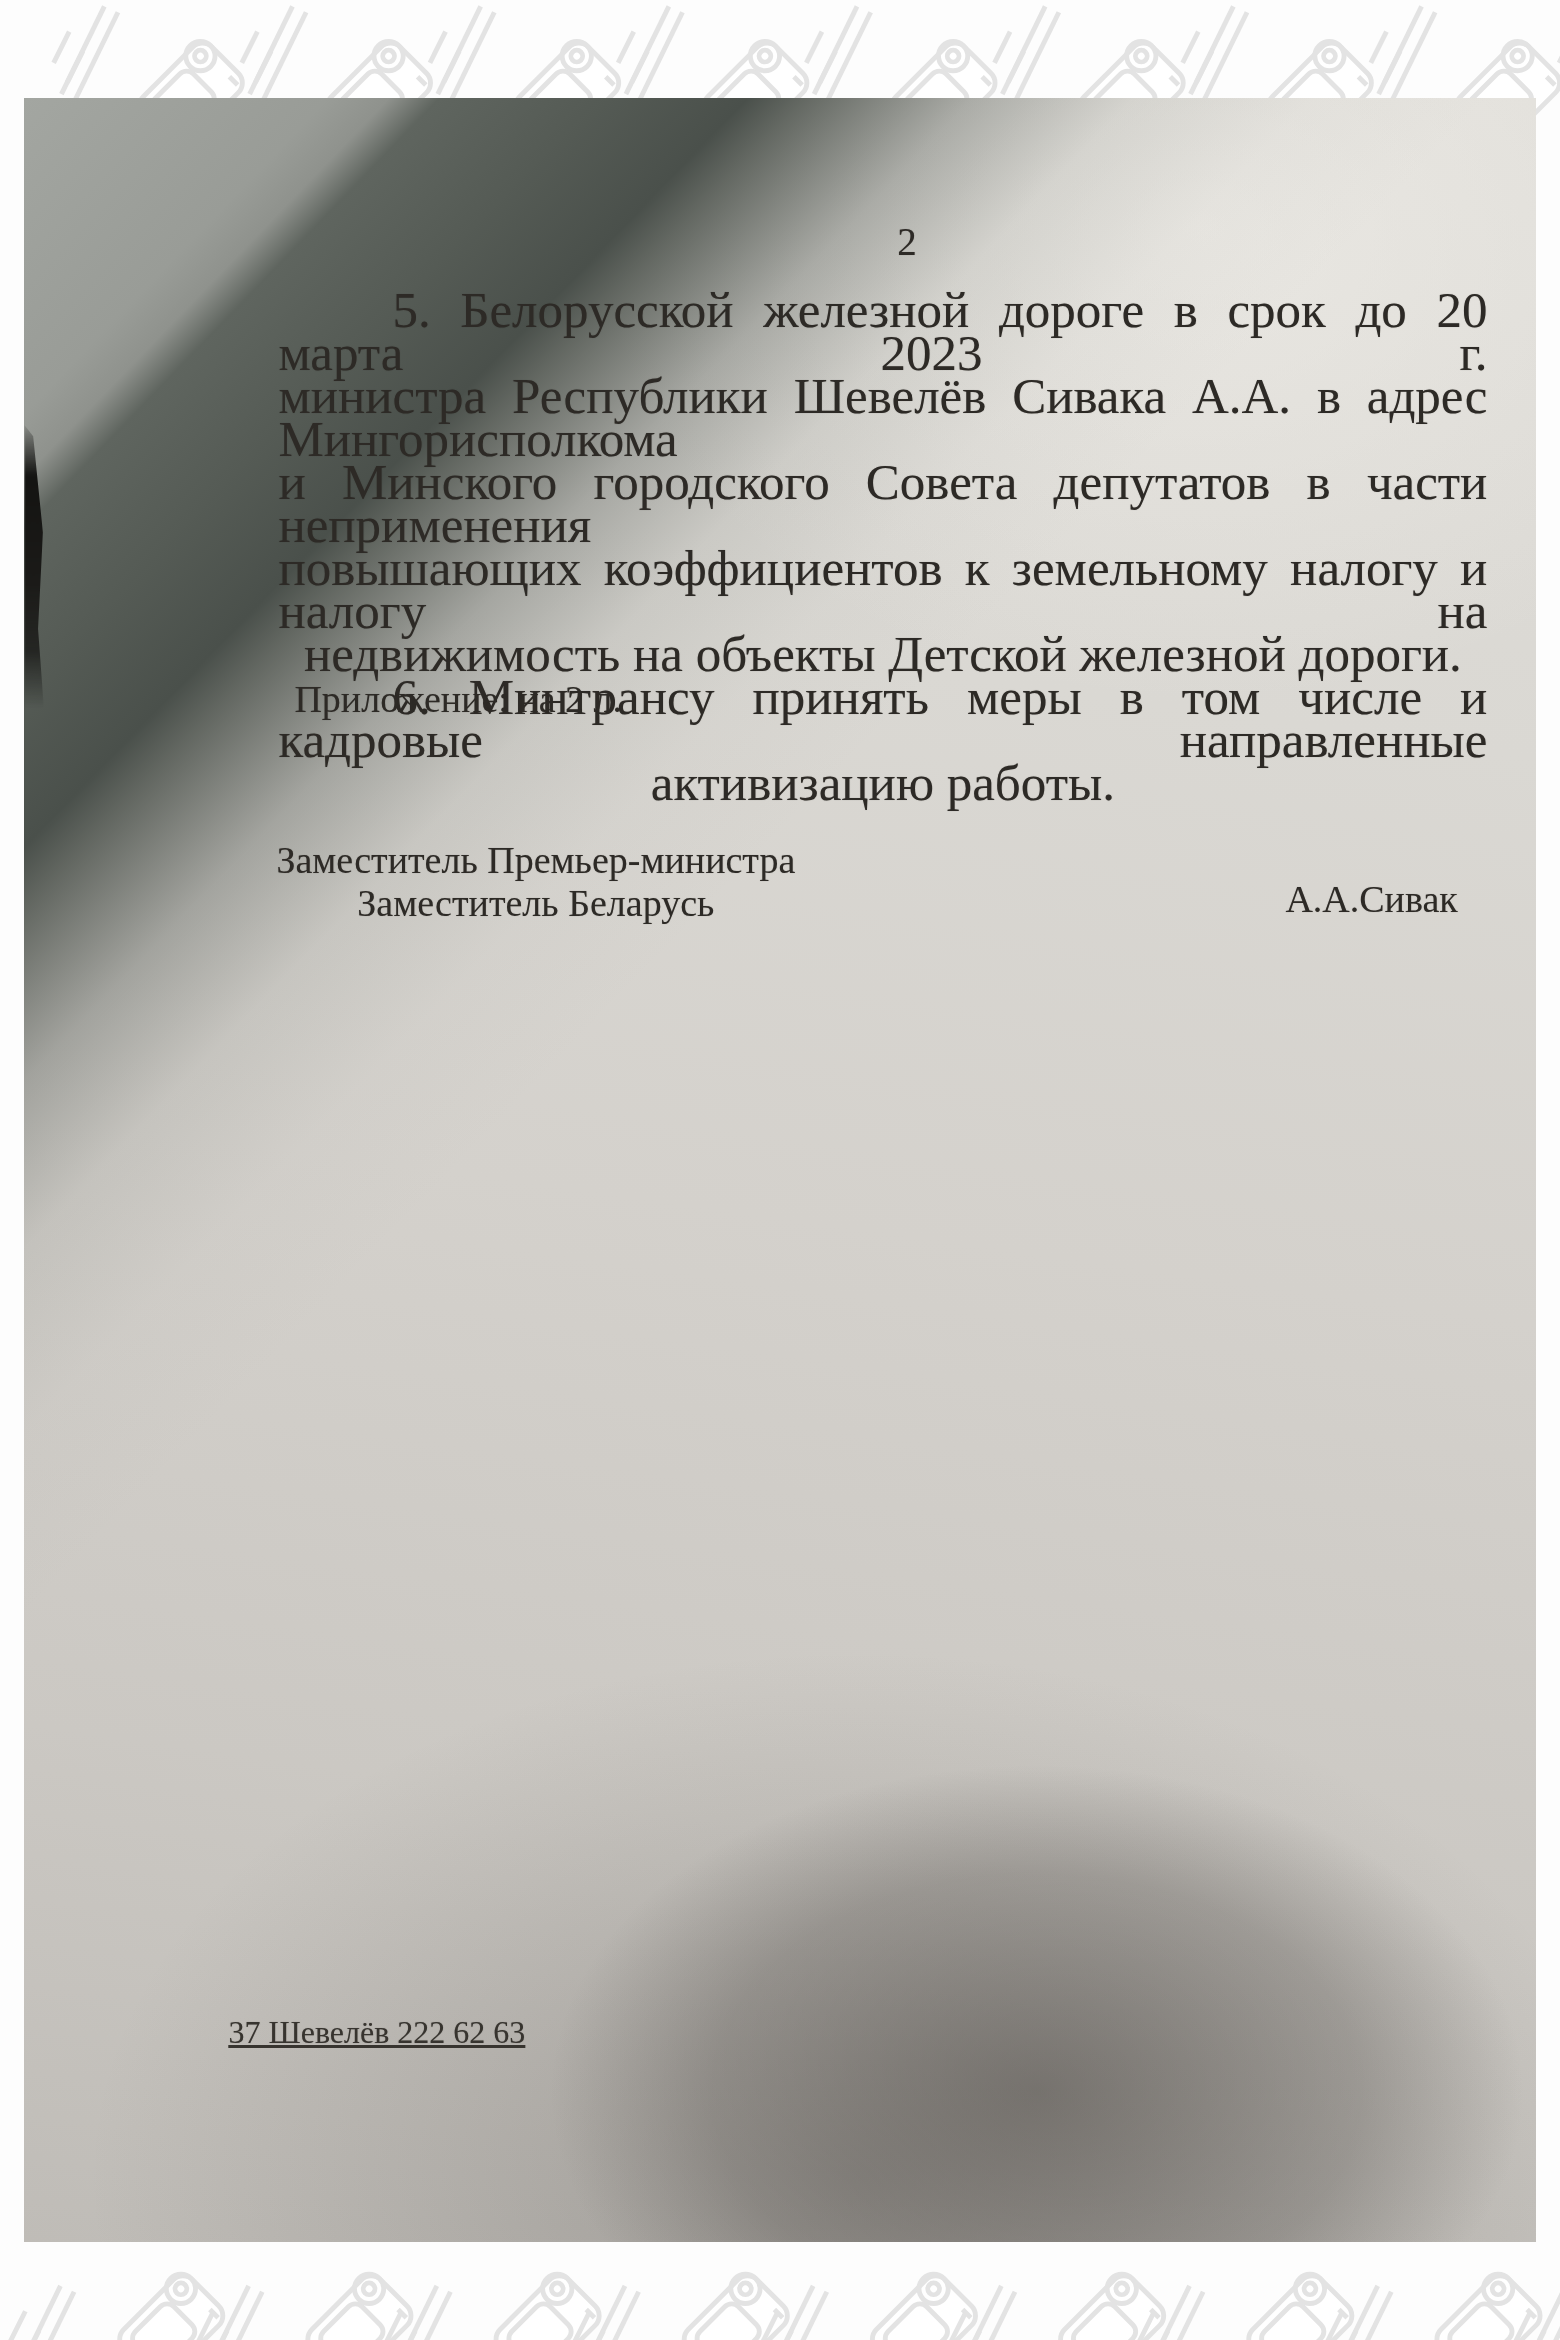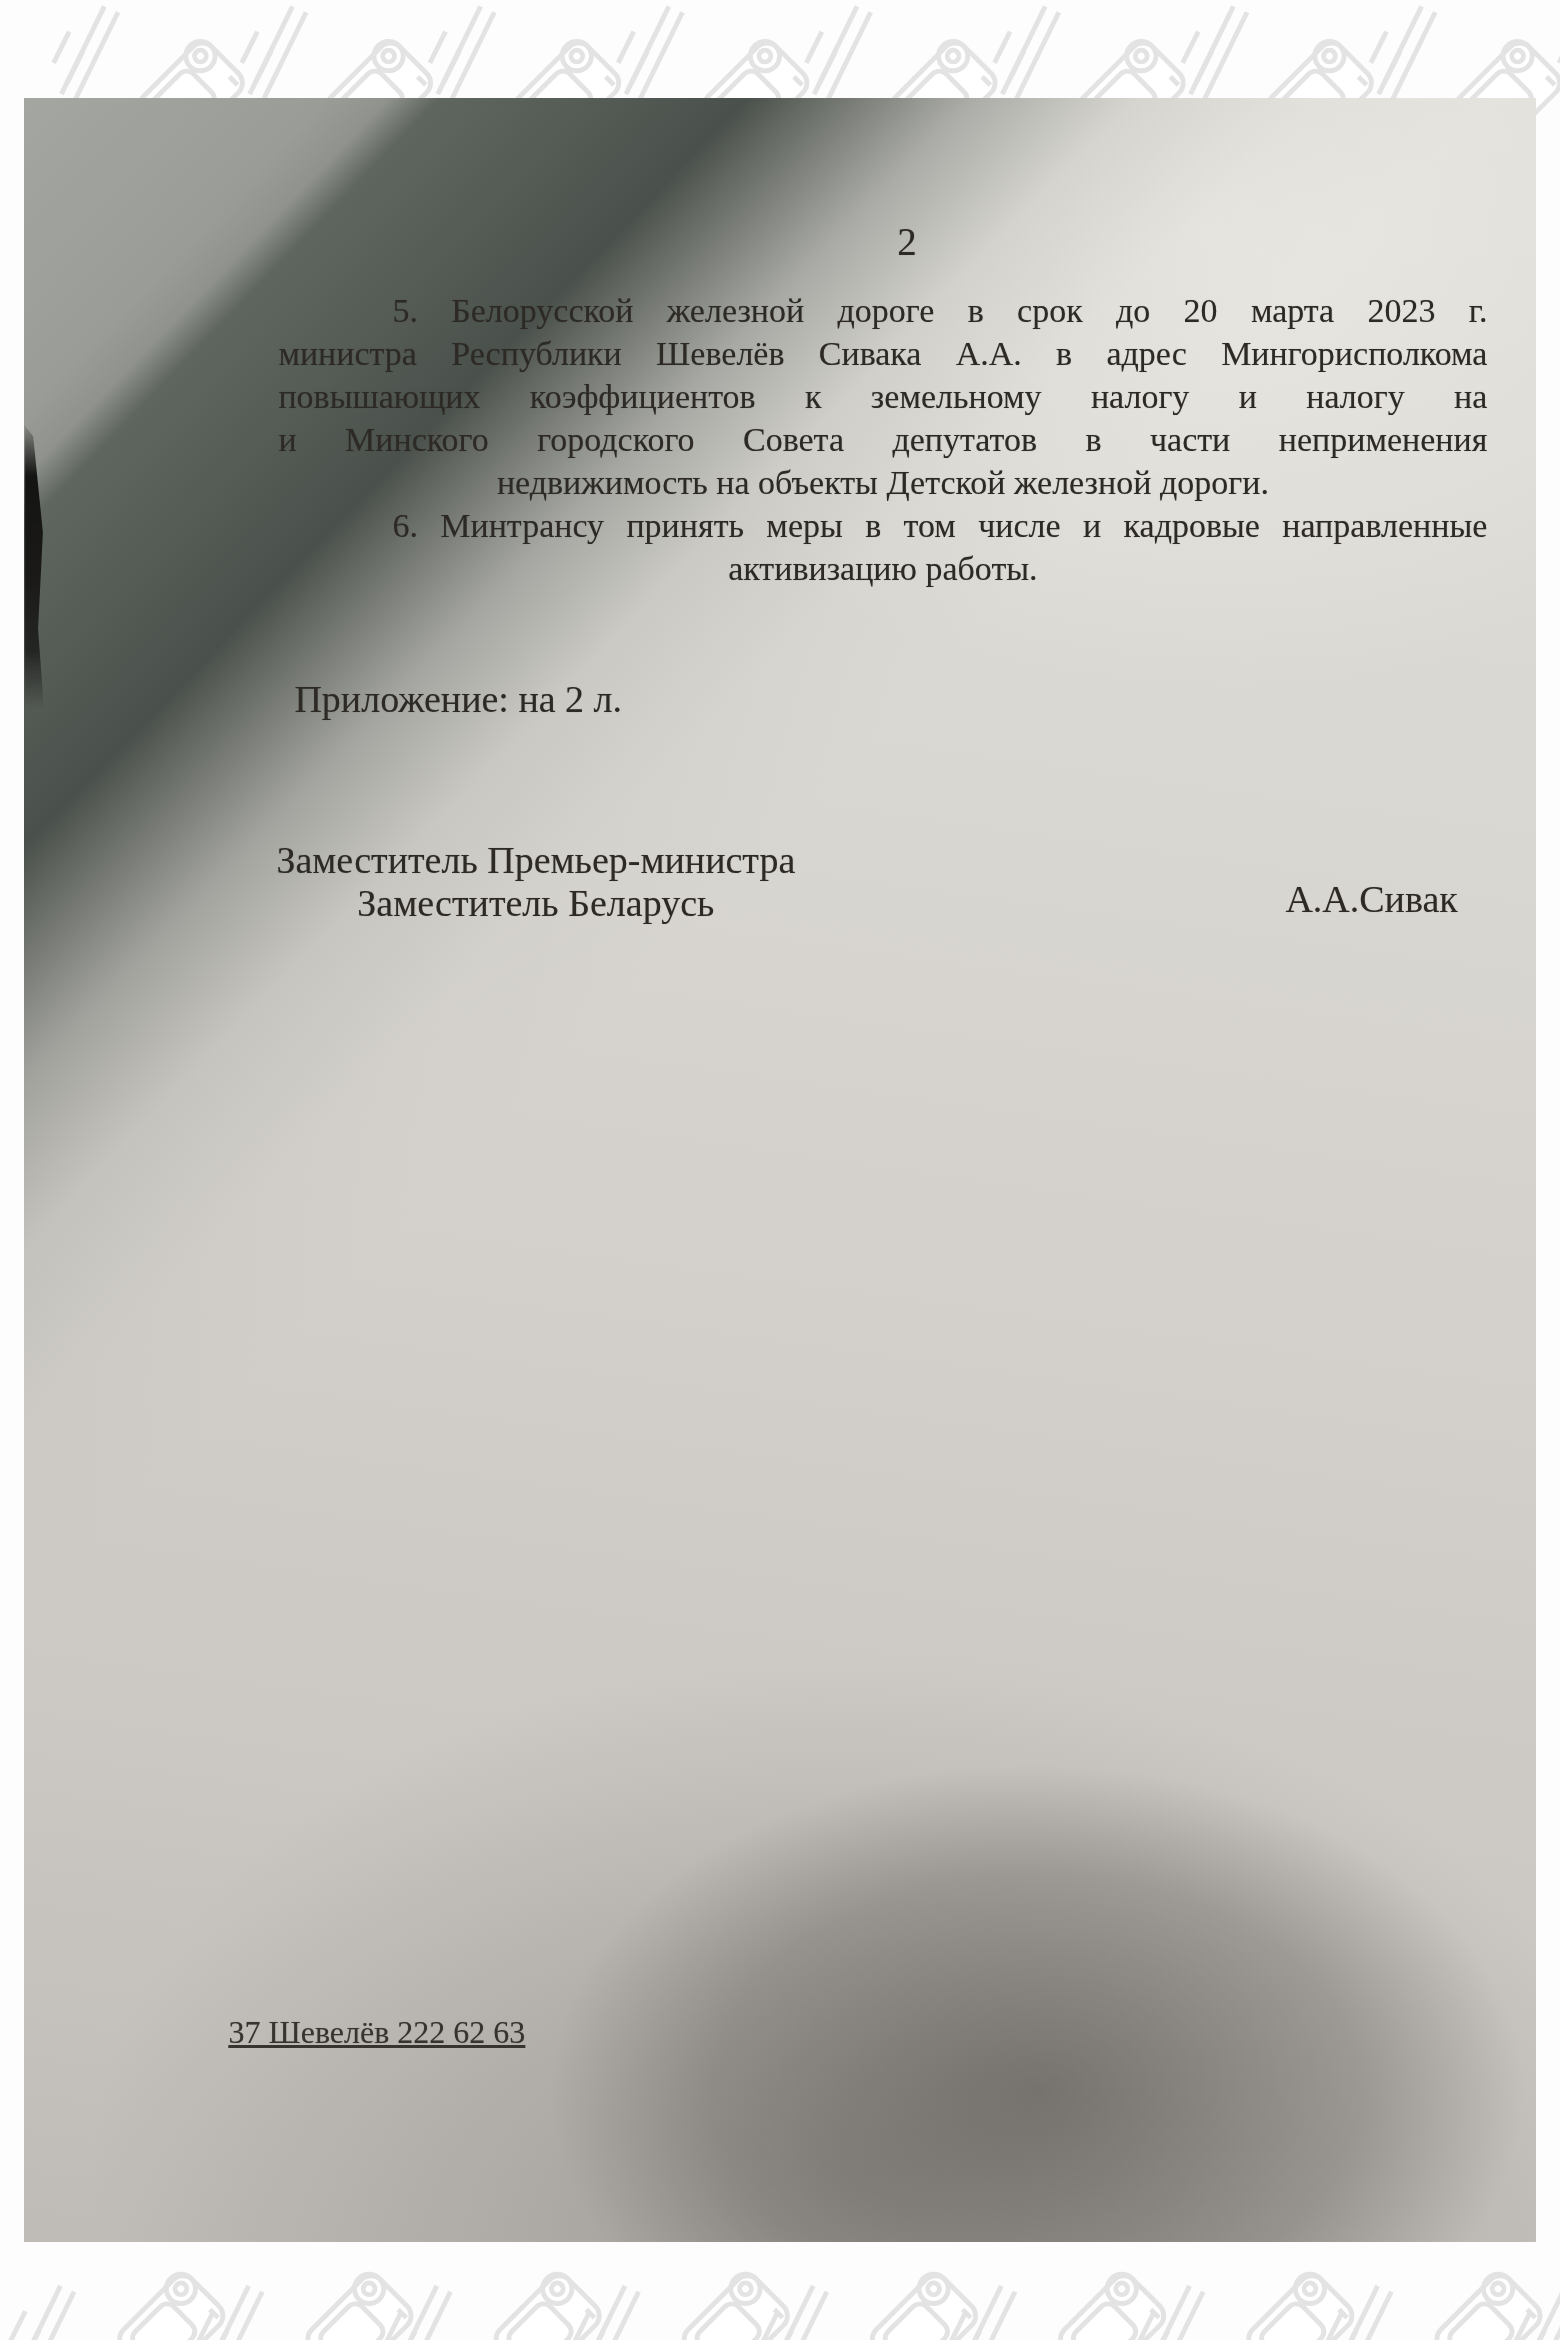--- a/index.html
+++ b/index.html
@@ -47,21 +47,21 @@
   }
   
   .text-layer{position:absolute;inset:0;color:#2d2a26;}
   .text-layer *{text-shadow:0 0 1px rgba(45,42,38,0.35);}
   .page-num{
     position:absolute;left:824px;top:121px;width:117px;
     font-size:39px;text-align:center;
   }
   .body-text{
     position:absolute;left:254px;top:191px;width:1209px;
-    font-size:34px;line-height:43px;
+    font-size:51px;line-height:43px;
   }
   .jline{text-align:justify;text-align-last:justify;}
   .lline{text-align:center;}
   .indent{text-indent:114px;}
   .attachment{
     position:absolute;left:270px;top:580px;
     font-size:38px;line-height:43px;
   }
   .sig-title{
     position:absolute;left:252px;top:741px;
@@ -148,22 +148,22 @@
     <div class="edge-black"></div>
 
     <div class="text-layer">
 
       <div class="page-num">2</div>
 
       <div class="body-text">
         <div>
           <div class="jline indent">5. Белорусской железной дороге в срок до 20 марта 2023 г.</div>
           <div class="jline">министра Республики Шевелёв Сивака А.А. в адрес Мингорисполкома</div>
+          <div class="jline">и Минского городского Совета депутатов в части неприменения</div>
           <div class="jline">повышающих коэффициентов к земельному налогу и налогу на</div>
-          <div class="jline">и Минского городского Совета депутатов в части неприменения</div>
           <div class="lline">недвижимость на объекты Детской железной дороги.</div>
         </div>
         <div>
           <div class="jline indent">6. Минтрансу принять меры в том числе и кадровые направленные</div>
           <div class="lline">активизацию работы.</div>
         </div>
       </div>
 
       <div class="attachment">Приложение: на 2 л.</div>
 

